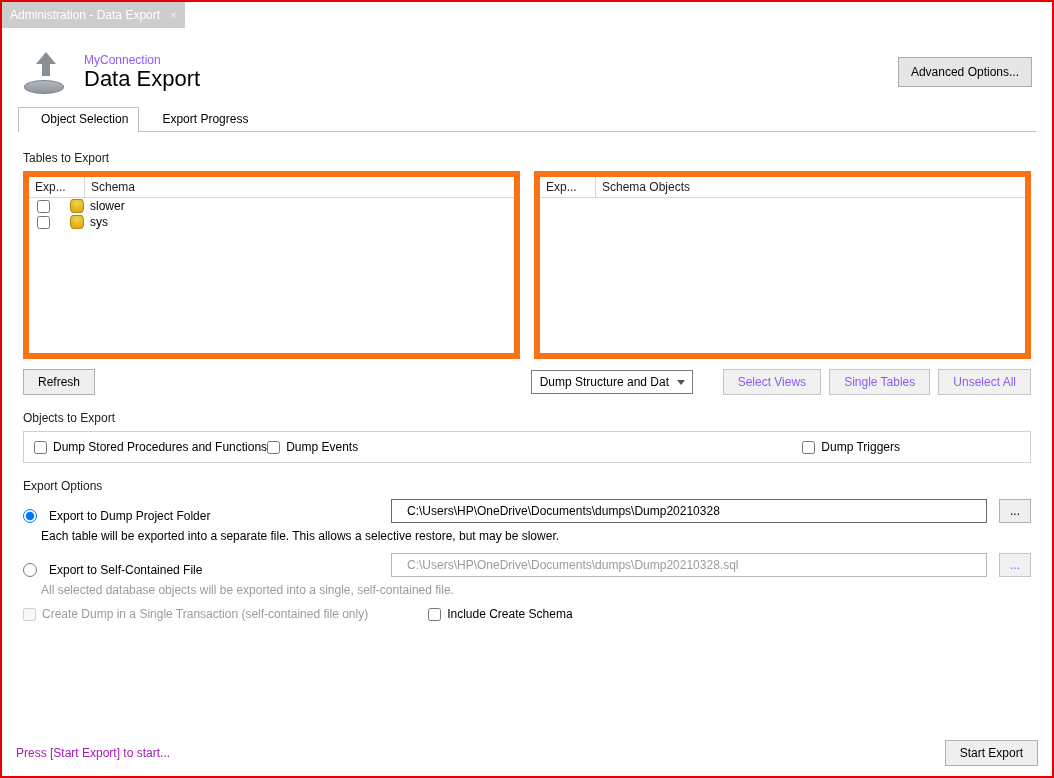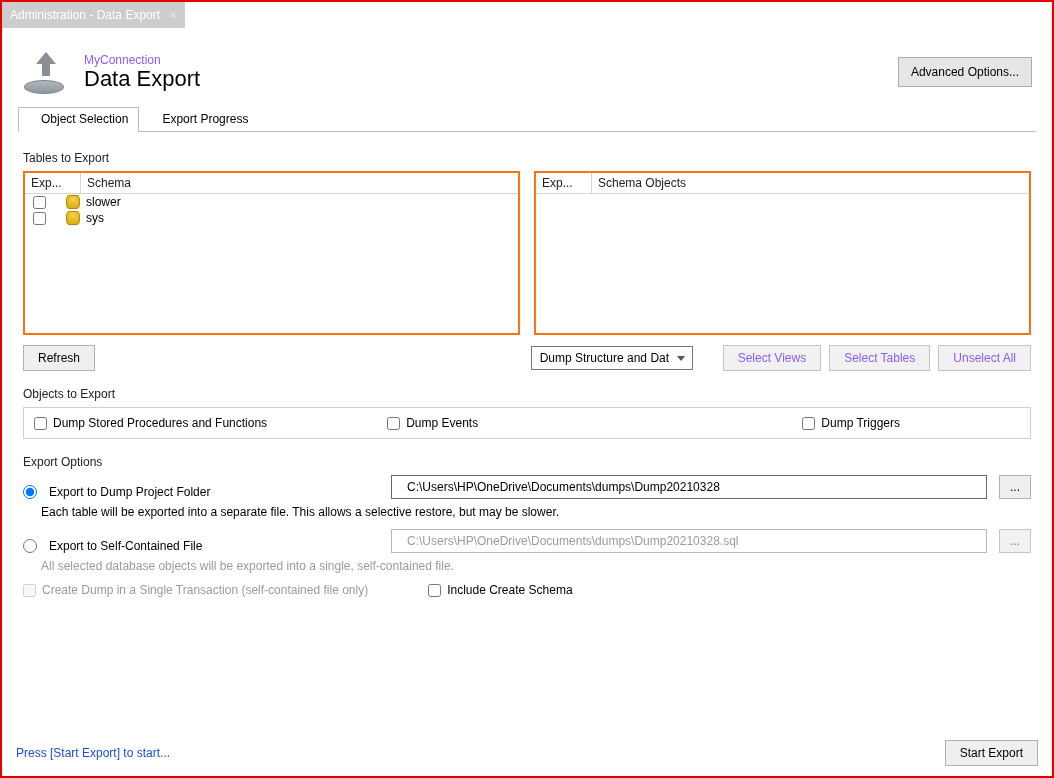--- a/index.html
+++ b/index.html
@@ -20,54 +20,54 @@
   .adv-btn { background: #e6e6e6; border: 1px solid #adadad; padding: 7px 12px; font-size: 12px; cursor: pointer; }
 
   .inner-tabs { display: flex; border-bottom: 1px solid #bfbfbf; margin-top: 4px; }
   .inner-tab { padding: 4px 10px 6px 22px; font-size: 12px; border: 1px solid transparent; border-bottom: none; cursor: pointer; position: relative; top: 1px; }
   .inner-tab.active { border-color: #bfbfbf; background: #fff; }
 
   .panel { padding: 10px 4px 4px 4px; }
   .group { border: 1px solid transparent; margin: 8px 0 14px 0; }
   .group-label { font-size: 12px; color: #222; margin-bottom: 6px; }
   .tables-area { display: flex; gap: 14px; }
-  .table-box { flex: 1; border: 2px solid #f97316; background: #fff; height: 164px; display: flex; flex-direction: column; }
+  .table-box { flex: 1; border: 6px solid #f97316; background: #fff; height: 188px; display: flex; flex-direction: column; }
   .table-head { display: flex; border-bottom: 1px solid #d6d6d6; font-size: 12px; color: #222; }
   .th { padding: 3px 6px; cursor: default; }
   .th.sep { border-right: 1px solid #d6d6d6; }
   .table-body { flex: 1; overflow: auto; }
   .table-row { display: flex; align-items: center; padding: 1px 6px; gap: 6px; font-size: 12px; }
   .table-row input[type=checkbox] { margin: 0 4px 0 2px; }
   .db-icon { width: 14px; height: 14px; display: inline-block; position: relative; margin-left: 10px; }
   .db-icon::before { content: ""; position: absolute; inset: 0; background: radial-gradient(circle at 50% 25%, #f7d24a, #d6a40d); border-radius: 3px/5px; border: 1px solid #b8860b; }
   .tables-btns { display: flex; align-items: center; margin-top: 10px; gap: 8px; }
   .btn { background: #efefef; border: 1px solid #b0b0b0; padding: 5px 14px; font-size: 12px; cursor: pointer; }
   .btn[disabled] { color: #8b5cf6; background: #f1f1f1; border-color: #c4c4c4; cursor: default; }
   .spacer { flex: 1; }
   .select { border: 1px solid #7a7a7a; padding: 4px 22px 4px 8px; background: #fff; font-size: 12px; appearance: none; position: relative; cursor: pointer; }
   .select-wrap { position: relative; margin-right: 22px; }
   .select-wrap::after { content: ""; position: absolute; right: 8px; top: 50%; width: 0; height: 0; border-left: 4px solid transparent; border-right: 4px solid transparent; border-top: 5px solid #555; transform: translateY(-2px); pointer-events: none; }
 
-  .obj-row { display: flex; gap: 120px; align-items: center; border: 1px solid #d0d0d0; padding: 8px 10px; margin-top: 4px; }
+  .obj-row { display: flex; align-items: center; border: 1px solid #d0d0d0; padding: 8px 10px; margin-top: 4px; }
   .chk-label { display: flex; align-items: center; gap: 6px; font-size: 12px; cursor: pointer; }
   .chk-label input { width: 13px; height: 13px; }
 
   .export-opts { border: 1px solid transparent; }
   .radio-row { display: flex; align-items: flex-end; gap: 12px; margin: 6px 0; }
   .radio-row input[type=radio] { width: 14px; height: 14px; }
   .radio-row .rlabel { width: 330px; font-size: 12px; }
   .path-input { flex: 1; border: 1px solid #6a6a6a; padding: 4px 15px; font-size: 12px; background: #fff; }
   .path-input[disabled] { color: #9b9b9b; background: #fff; border-color: #b8b8b8; }
   .browse { width: 32px; padding: 4px 0; }
   .hint { font-size: 12px; margin: 2px 0 10px 18px; }
   .hint.disabled { color: #9b9b9b; }
   .chk-disabled { color: #9b9b9b; }
 
   .footer { position: absolute; left: 14px; right: 14px; bottom: 10px; display: flex; align-items: center; justify-content: space-between; }
-  .footer .status { font-size: 12px; color: #1d4ed8; }
+  .footer .status { font-size: 12px; color: #a21caf; }
 </style>
 </head>
 <body>
 
 <div class="outer">
 
   <div class="tab-bar">
     <div class="doc-tab">
       <span>Administration - Data Export</span>
       <span class="close">×</span>
@@ -129,21 +129,21 @@
         </div>
         <div class="tables-btns">
           <button class="btn">Refresh</button>
           <div class="spacer"></div>
           <div class="select-wrap">
             <select class="select">
               <option>Dump Structure and Dat</option>
             </select>
           </div>
           <button class="btn" disabled="">Select Views</button>
-          <button class="btn" disabled="">Select Tables</button>
+          <button class="btn" disabled="">Single Tables</button>
           <button class="btn" disabled="">Unselect All</button>
         </div>
       </div>
 
       <div class="group">
         <div class="group-label">Objects to Export</div>
         <div class="obj-row">
           <label class="chk-label">
             <input type="checkbox" style="">
             <span>Dump Stored Procedures and Functions</span>

